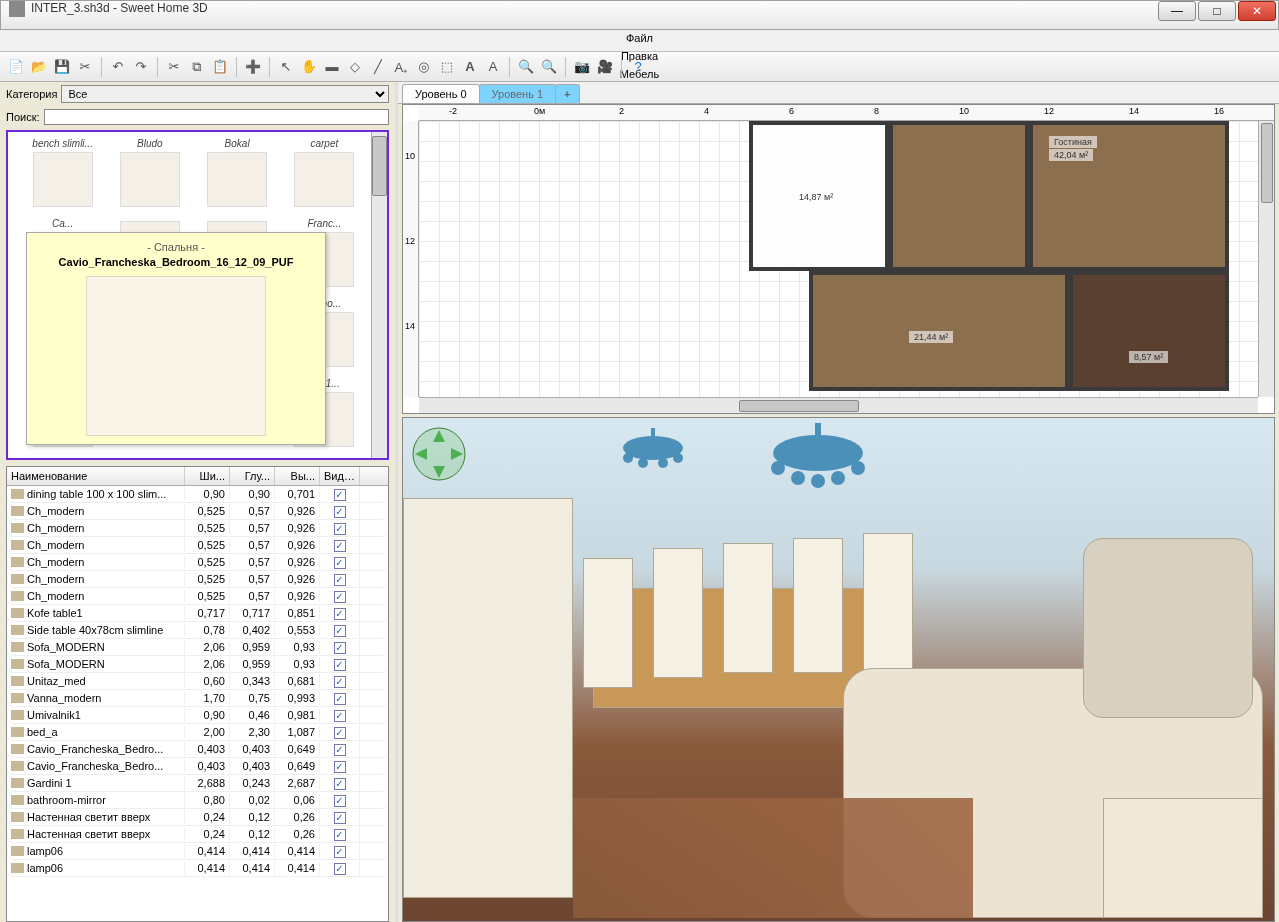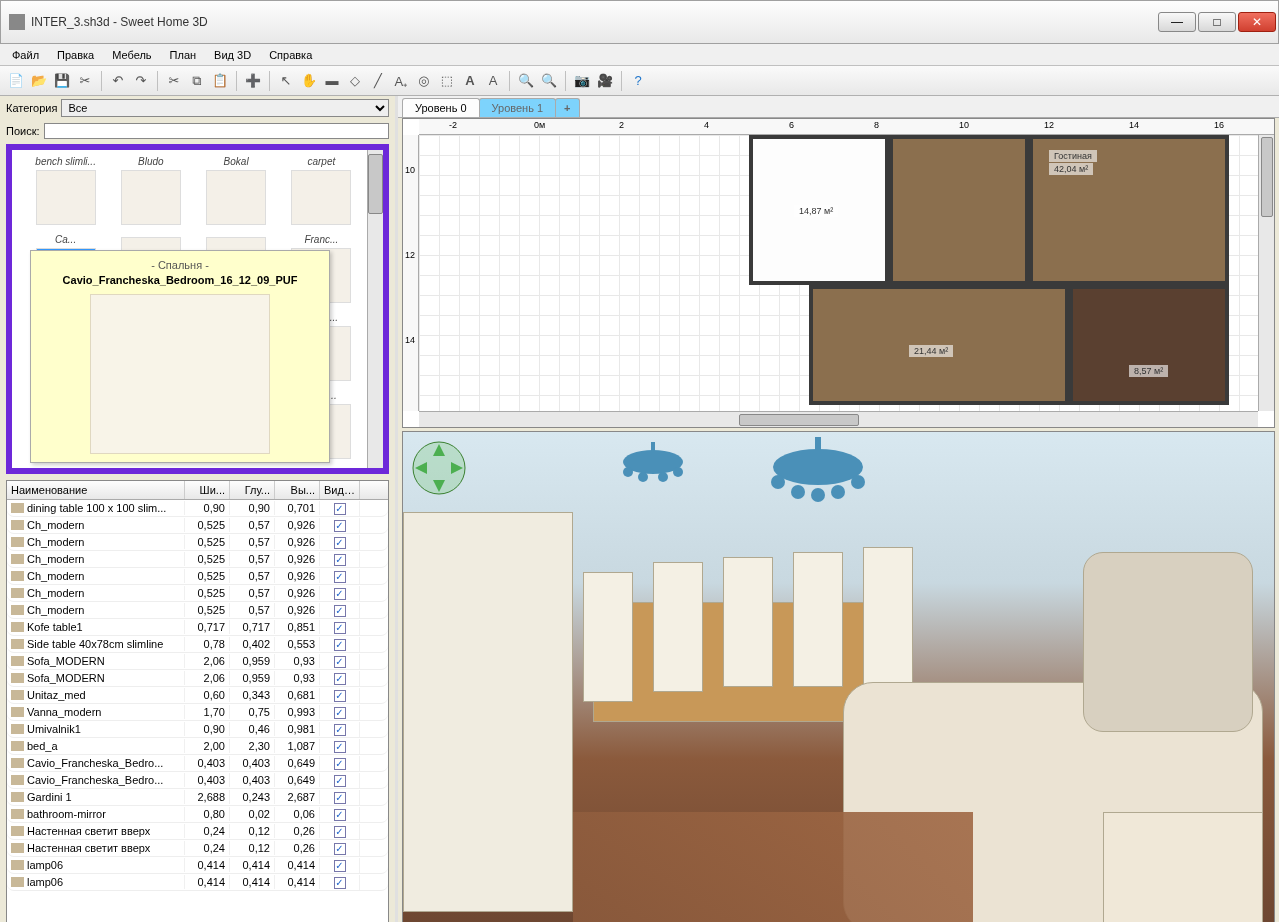--- a/index.html
+++ b/index.html
@@ -1,34 +1,34 @@
 <!DOCTYPE html>
 <html><head>
 <meta charset="utf-8">
 <style>
 * { box-sizing: border-box; margin: 0; padding: 0; }
 body { font-family: Tahoma, Arial, sans-serif; font-size: 11px; background: #ece9d8; width: 1279px; height: 922px; overflow: hidden; }
-.title-bar { height: 44px; background: linear-gradient(to bottom, #fdfdfd, #e8e8e8); border: 1px solid #a0a0a0; display: flex; align-items: center; padding: 0 2px; }
+.title-bar { height: 30px; background: linear-gradient(to bottom, #fdfdfd, #e8e8e8); border: 1px solid #a0a0a0; display: flex; align-items: flex-start; padding: 0 2px; }
 .title-bar .app-icon { width: 16px; height: 16px; margin: 0 6px; background: #888; }
 .title-bar .title { flex: 1; color: #333; font-size: 12px; }
 .win-btns { display: flex; gap: 2px; }
 .win-btn { width: 38px; height: 20px; border: 1px solid #888; background: linear-gradient(to bottom,#f8f8f8,#d8d8d8); display:flex; align-items:center; justify-content:center; font-size:12px; border-radius:3px;}
 .win-btn.close { background: linear-gradient(to bottom,#f07060,#d04030); color:#fff; border-color:#a02010;}
-.menu-bar { height: 22px; background: #f0f0f0; border-bottom: 1px solid #c0c0c0; display: flex; align-items: center; padding: 0 4px; gap: 2px; }
+.menu-bar { height: 22px; background: #f0f0f0; border-bottom: 1px solid #c0c0c0; display: flex; align-items: center; padding: 0 4px; gap: 2px; flex-direction: column; }
 .menu-bar span { padding: 2px 8px; cursor: default; }
 .toolbar { height: 30px; background: linear-gradient(to bottom,#fafafa,#e8e8e8); border-bottom:1px solid #b0b0b0; display:flex; align-items:center; padding: 0 6px; gap:3px; }
 .tb-btn { width:20px; height:20px; border:1px solid transparent; display:flex; align-items:center; justify-content:center; font-size:13px; cursor:pointer; color:#555;}
 .tb-sep { width:1px; height:20px; background:#c0c0c0; margin:0 3px;}
 .main { display: flex; height: calc(922px - 30px - 22px - 30px); }
 .left { width: 398px; display:flex; flex-direction:column; border-right:3px solid #e0e0e0;}
 .right { flex:1; display:flex; flex-direction:column;}
 .cat-row { display:flex; align-items:center; padding:3px 6px; gap:4px;}
 .cat-row label { white-space:nowrap;}
 .cat-row select, .cat-row input { flex:1; font-size:11px; padding:1px 2px; border:1px solid #888;}
-.catalog { flex:0 0 330px; border:6px solid #6d28d9; background:#fff; margin:2px 6px; overflow:hidden; position:relative; display:flex;padding-left:8px;}
+.catalog { flex:0 0 330px; border:2px solid #6d28d9; background:#fff; margin:2px 6px; overflow:hidden; position:relative; display:flex;padding-left:8px;}
 .catalog-grid { display:grid; grid-template-columns:repeat(4,1fr); gap:2px; padding:4px; flex:1; overflow:hidden;}
 .cat-item { display:flex; flex-direction:column; align-items:center; padding:2px; font-size:10px; text-align:center; }
 .cat-item .thumb { width:60px; height:55px; background:#f4f0e8; border:1px solid #ddd; margin-top:3px;}
 .cat-item.selected .thumb { background:#3399ff; }
 .cat-item .lbl { overflow:hidden; white-space:nowrap; text-overflow:ellipsis; width:70px; font-style:italic; color:#444;}
 .tooltip { position:absolute; left:18px; top:100px; width:300px; background:#ffffcc; border:1px solid #aaa; padding:8px; text-align:center; z-index:10; box-shadow:2px 2px 4px rgba(0,0,0,0.2);}
 .tooltip .tt-cat { font-size:11px; color:#555;}
 .tooltip .tt-name { font-size:11px; font-weight:bold; margin:3px 0 8px;}
 .tooltip .tt-img { width:180px; height:160px; background:#f8f4e8; margin:0 auto; border:1px solid #e0d8c0;}
 .furniture-table { flex:1; overflow:auto; border:1px solid #888; margin:4px 6px 0; background:#fff;}

